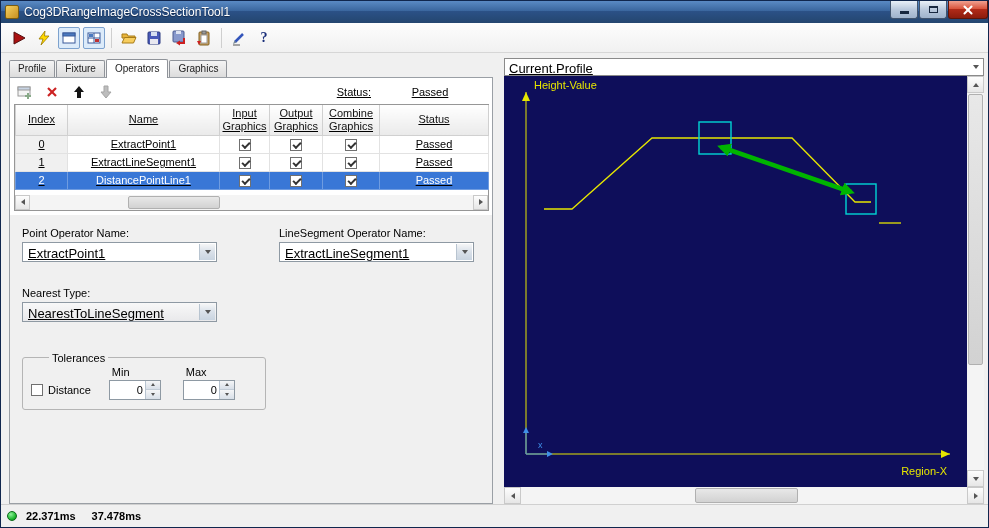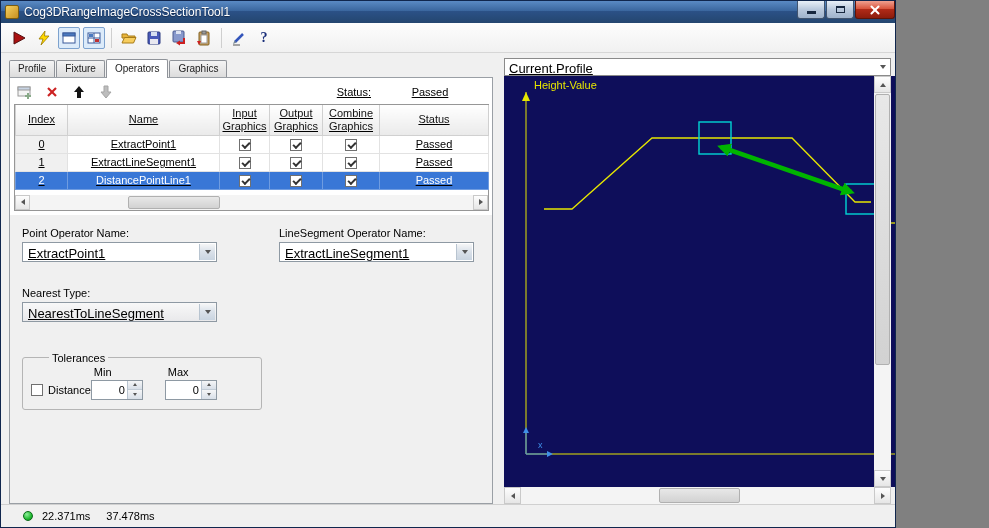--- a/index.html
+++ b/index.html
@@ -1,19 +1,19 @@
 <!DOCTYPE html>
 <html style="--sel: #3977d6; --plot-bg: #0e0e5a; --led: #22bb33;"><head>
 <meta charset="utf-8">
 <style>
   * { box-sizing: border-box; margin: 0; padding: 0; }
   body { margin: 0; font-family: "Liberation Sans", sans-serif; background: #808080; }
 
   .window {
-    width: 896px; height: 528px;
+    width: 989px; height: 528px;
     border: 1px solid #10264d;
     display: flex; flex-direction: column;
     background: #f0f0f0;
     position: relative;
   }
 
   
   .titlebar {
     height: 22px; flex: 0 0 22px;
     background: linear-gradient(180deg, #5a8ac4 0%, #3a669e 45%, #2b5187 46%, #24466f 100%);
@@ -171,21 +171,21 @@
     display: flex; align-items: center; justify-content: center;
   }
   .nearest-block { margin-bottom: 30px; justify-content: center; }
 
   fieldset.tolerances {
     width: 240px; border: 1px solid #b5b5b5; border-radius: 3px;
     padding: 2px 8px 9px 8px;
   }
   fieldset.tolerances legend { font-size: 11px; padding: 0 3px; margin-left: 18px; }
   .tol-grid { display: flex; align-items: flex-end; }
-  .chk-field { display: flex; align-items: center; gap: 5px; margin-bottom: 4px; }
+  .chk-field { display: flex; align-items: center; gap: 5px; margin-bottom: 4px; margin-right: 18px; }
   .spin-field { display: flex; flex-direction: column; margin-right: 22px; }
   .spin-field .field-label { margin-left: 3px; margin-bottom: 2px; }
   .spin {
     width: 52px; height: 20px; border: 1px solid #8e99a3; background: #fff; position: relative;
   }
   .spin-value { position: absolute; left: 2px; right: 17px; top: 3px; text-align: right; font-size: 11px; }
   .spin-btns { position: absolute; right: 0; top: 0; bottom: 0; width: 15px; border-left: 1px solid #b8c4d0; display: flex; flex-direction: column; }
   .spin-up, .spin-down { flex: 1; background: linear-gradient(#f5f6f7, #d8dfe8); display: flex; align-items: center; justify-content: center; cursor: pointer; }
   .spin-up { border-bottom: 1px solid #c2ccd6; }
   .spin .tri-up   { border-left-width: 2.5px; border-right-width: 2.5px; border-bottom-width: 3.5px; }
@@ -202,22 +202,22 @@
   }
   .plot-wrap { flex: 1; position: relative; background: var(--plot-bg, #0e0e5a); }
   #plot-svg { position: absolute; left: 0; top: 0; display: block; background: var(--plot-bg, #0e0e5a); }
   .plot-hscroll { flex: 0 0 17px; height: 17px; }
   .plot-hscroll .sb-btn { width: 17px; height: 17px; flex: 0 0 17px; }
 
   
   .statusbar {
     height: 23px; flex: 0 0 23px;
     background: #f0f0f0; border-top: 1px solid #d0d0d0;
-    display: flex; align-items: center; padding-left: 22px;
-    font-size: 11px; color: #000;
+    display: flex; align-items: center; padding-left: 6px;
+    font-size: 11px; color: #000; font-weight: bold;
   }
   .led {
     width: 10px; height: 10px; border-radius: 50%;
     background: radial-gradient(circle at 35% 30%, #8ef09a, var(--led, #22bb33) 60%, #0d7a1c);
     border: 1px solid #0a6a18; margin-right: 9px;
   }
   .time { margin-right: 16px; }
 </style>
 </head>
 <body>

